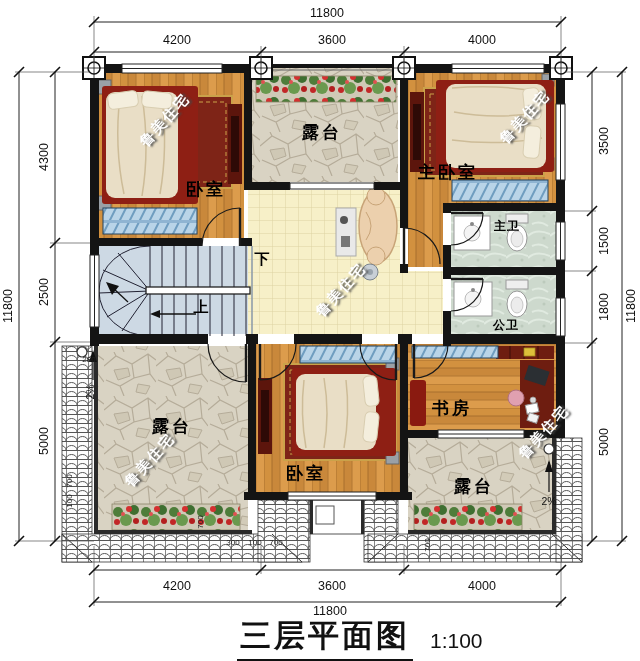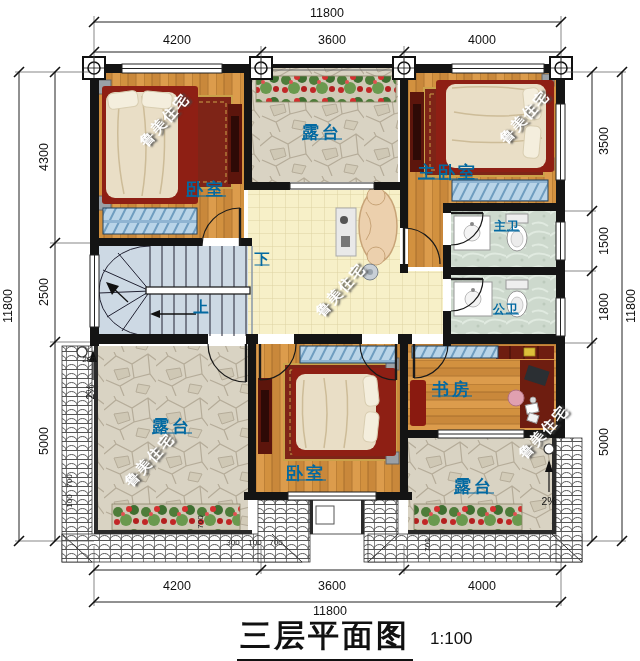--- a/index.html
+++ b/index.html
@@ -2,35 +2,35 @@
 <html><head>
 <meta charset="utf-8">
 <style>
   html,body{margin:0;padding:0;background:#ffffff;}
   .canvas{position:relative;width:640px;height:661px;background:#fff;overflow:hidden;
           font-family:"Liberation Sans",sans-serif;color:#111;}
   .canvas svg{position:absolute;left:0;top:0;}
   .dim{position:absolute;transform:translate(-50%,-50%);font-size:12.5px;color:#111;white-space:nowrap;
        font-family:"Liberation Sans",sans-serif;}
   .dim.v{transform:translate(-50%,-50%) rotate(-90deg);}
-  .rm{position:absolute;transform:translate(-50%,-50%);font-size:17px;font-weight:bold;color:#0369a1;
-      letter-spacing:3px;white-space:nowrap;font-family:"DejaVu Sans",sans-serif;text-decoration:underline;}
+  .rm{position:absolute;transform:translate(-50%,-50%);font-size:17px;font-weight:bold;color:#000000;
+      letter-spacing:3px;white-space:nowrap;font-family:"DejaVu Sans",sans-serif;}
   .rm.sm{font-size:12px;letter-spacing:1px;}
   .rm.stair{font-size:15px;letter-spacing:0;}
   .wm{position:absolute;transform:translate(-50%,-50%) rotate(-48deg);font-size:14.5px;font-weight:bold;
       color:#fff;letter-spacing:2px;text-shadow:2px 2px 2px rgba(70,70,70,.9);white-space:nowrap;
       font-family:"DejaVu Sans",sans-serif;}
   .tiny{position:absolute;transform:translate(-50%,-50%);font-size:8px;color:#222;white-space:nowrap;}
   .tiny.v{transform:translate(-50%,-50%) rotate(-90deg);}
   .pct{position:absolute;transform:translate(-50%,-50%);font-size:10.5px;color:#111;}
   .pct.v{transform:translate(-50%,-50%) rotate(-90deg);}
   .title{position:absolute;left:237px;top:615px;font-size:31px;font-weight:bold;letter-spacing:3px;
          color:#111;border-bottom:4px solid #111;padding:0 3px 2px 3px;
          font-family:"DejaVu Sans",sans-serif;}
-  .scale{position:absolute;left:430px;top:629px;font-size:17px;color:#111;
+  .scale{position:absolute;left:430px;top:629px;font-size:21px;color:#111;
          font-family:"Liberation Sans",sans-serif;}
 </style>
 </head>
 <body>
 
 <div class="canvas">
 
 <svg width="640" height="661" viewBox="0 0 640 661">
   <defs>
     <pattern id="woodV" width="24" height="24" patternUnits="userSpaceOnUse">
@@ -405,24 +405,24 @@
 <span class="dim v" style="left:604px;top:141px">3500</span>
 <span class="dim v" style="left:604px;top:241px">1500</span>
 <span class="dim v" style="left:604px;top:307px">1800</span>
 <span class="dim v" style="left:604px;top:442px">5000</span>
 <span class="dim v" style="left:631px;top:306px">11800</span>
 
 <span class="rm" style="left:206px;top:189px">卧室</span>
 <span class="rm" style="left:322px;top:132px">露台</span>
 <span class="rm" style="left:448px;top:172px">主卧室</span>
 <span class="rm sm" style="left:507px;top:226px">主卫</span>
-<span class="rm sm" style="left:506px;top:309px">公卫</span>
+<span class="rm sm" style="left:506px;top:325px">公卫</span>
 <span class="rm" style="left:172px;top:426px">露台</span>
 <span class="rm" style="left:306px;top:473px">卧室</span>
-<span class="rm" style="left:452px;top:389px">书房</span>
+<span class="rm" style="left:452px;top:408px">书房</span>
 <span class="rm" style="left:474px;top:486px">露台</span>
 <span class="rm stair" style="left:262px;top:259px">下</span>
 <span class="rm stair" style="left:201px;top:307px">上</span>
 
 <span class="wm" style="left:165px;top:120px">鲁美住宅</span>
 <span class="wm" style="left:525px;top:117px">鲁美住宅</span>
 <span class="wm" style="left:341px;top:290px">鲁美住宅</span>
 <span class="wm" style="left:150px;top:460px">鲁美住宅</span>
 <span class="wm" style="left:544px;top:432px">鲁美住宅</span>
 

